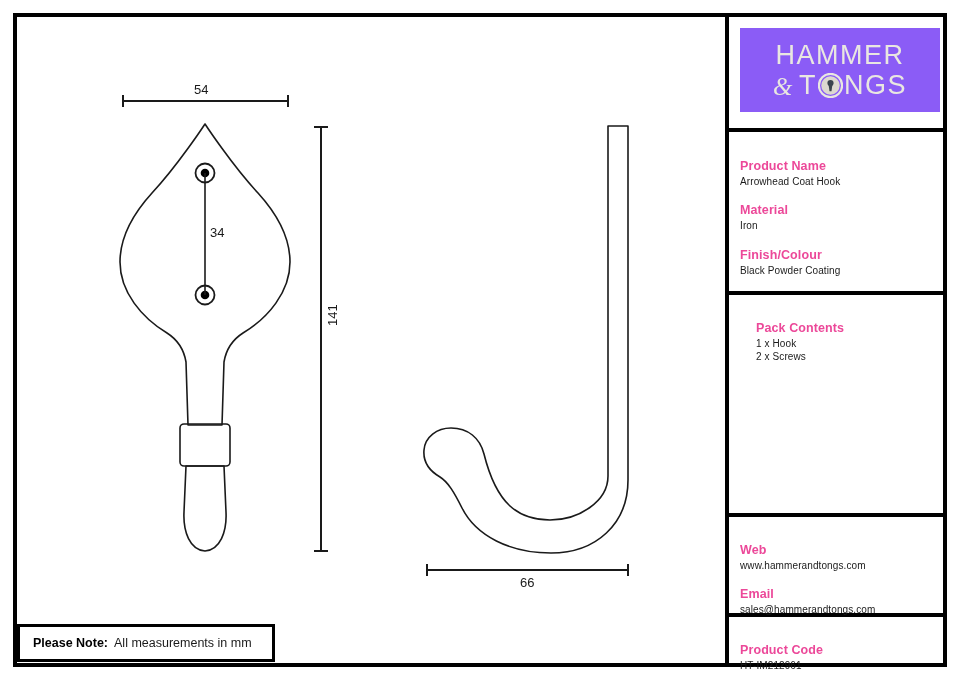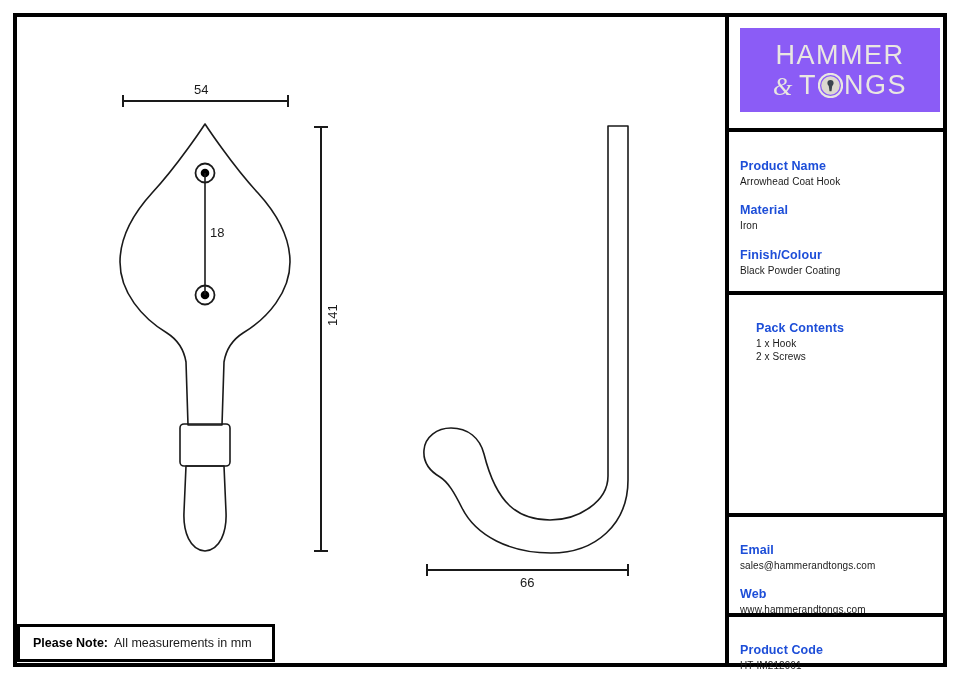--- a/index.html
+++ b/index.html
@@ -57,21 +57,21 @@
     height: 4px;
     background: #000000;
   }
   .field {
     margin: 0 0 14px 0;
   }
   .field:last-child { margin-bottom: 0; }
   .field-label {
     font-size: 12.5px;
     font-weight: bold;
-    color: #1d4ed8;
+    color: #ec4899;
     letter-spacing: 0.1px;
     line-height: 1.35;
   }
   .field-value {
     font-size: 10px;
     font-weight: normal;
     color: #1a1a1a;
     letter-spacing: 0.1px;
     line-height: 1.35;
   }
@@ -244,21 +244,21 @@
                  C 468 428 480 438 484 454
                  C 490 478 498 495 510 506
                  C 521 516 535 520 550 520
                  C 578 520 608 502 608 476
                  L 608 126 Z"></path>
       </g>
     </svg>
 
     <div class="dim-label" id="dim-54">54</div>
     <div class="dim-label" id="dim-141">141</div>
-    <div class="dim-label" id="dim-34">18</div>
+    <div class="dim-label" id="dim-34">34</div>
     <div class="dim-label" id="dim-66">66</div>
   </div>
 
   <div id="outer-frame"></div>
   <div id="panel-divider"></div>
   <div class="sec-divider" style="top:128px;"></div>
   <div class="sec-divider" style="top:291px;"></div>
   <div class="sec-divider" style="top:513px;"></div>
   <div class="sec-divider" style="top:613px;"></div>
 
@@ -299,26 +299,26 @@
     <div class="panel-section" style="top:303px; padding:0 0 0 27px;">
       <div class="field">
         <div class="field-label">Pack Contents</div>
         <div class="field-value">1 x Hook</div>
         <div class="field-value">2 x Screws</div>
       </div>
     </div>
 
     <div class="panel-section" style="top:525px; padding:0 0 0 11px;">
       <div class="field">
+        <div class="field-label">Web</div>
+        <div class="field-value">www.hammerandtongs.com</div>
+      </div>
+      <div class="field">
         <div class="field-label">Email</div>
         <div class="field-value">sales@hammerandtongs.com</div>
-      </div>
-      <div class="field">
-        <div class="field-label">Web</div>
-        <div class="field-value">www.hammerandtongs.com</div>
       </div>
     </div>
 
     <div class="panel-section" style="top:625px; padding:0 0 0 11px;">
       <div class="field">
         <div class="field-label">Product Code</div>
         <div class="field-value">HT-IM212961</div>
       </div>
     </div>
   </div>

